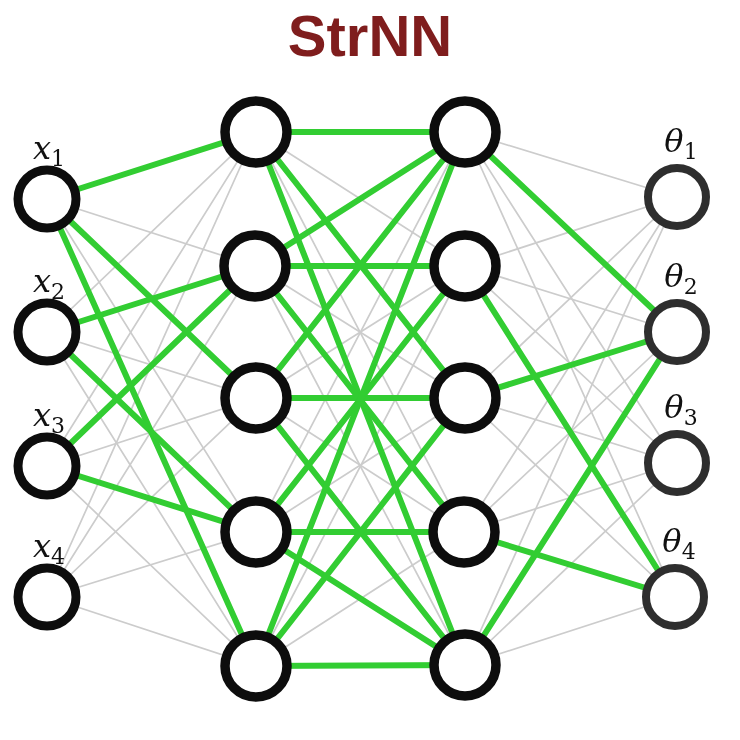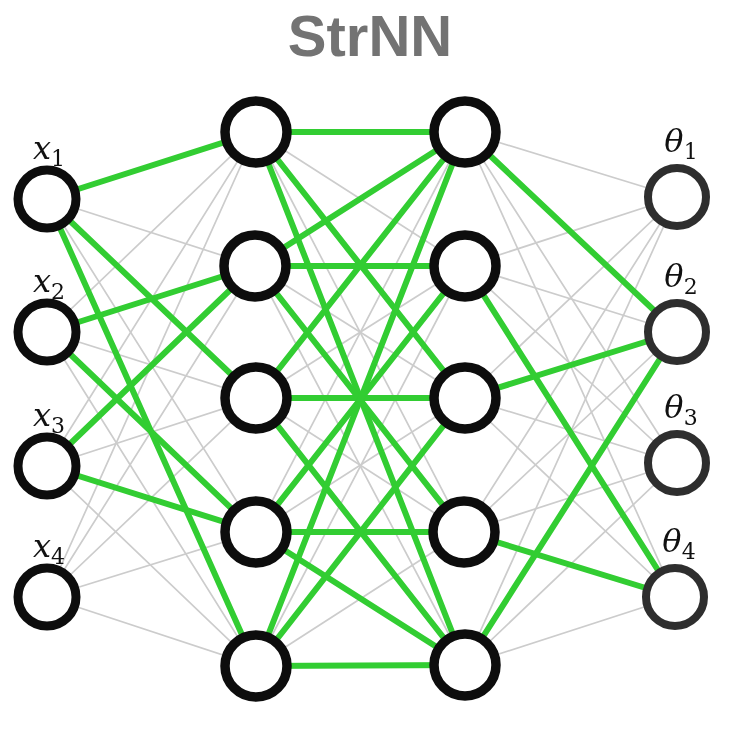--- a/index.html
+++ b/index.html
@@ -11,21 +11,21 @@
     font-family: "Liberation Sans", sans-serif;
   }
   #diagram-title {
     position: absolute;
     top: 2px; left: 0; width: 100%;
     text-align: center;
     font-family: "Liberation Sans", sans-serif;
     font-weight: bold;
     font-size: 58px;
     letter-spacing: 0px;
-    color: #737373;
+    color: #7f1d1d;
   }
   #net-svg { position: absolute; top: 0; left: 0; }
   .node-label {
     font-family: "DejaVu Serif", serif;
     fill: #111111;
   }
   .node-label .letter { font-style: italic; }
   .node-label .sub { font-style: normal; }
 </style>
 </head>

